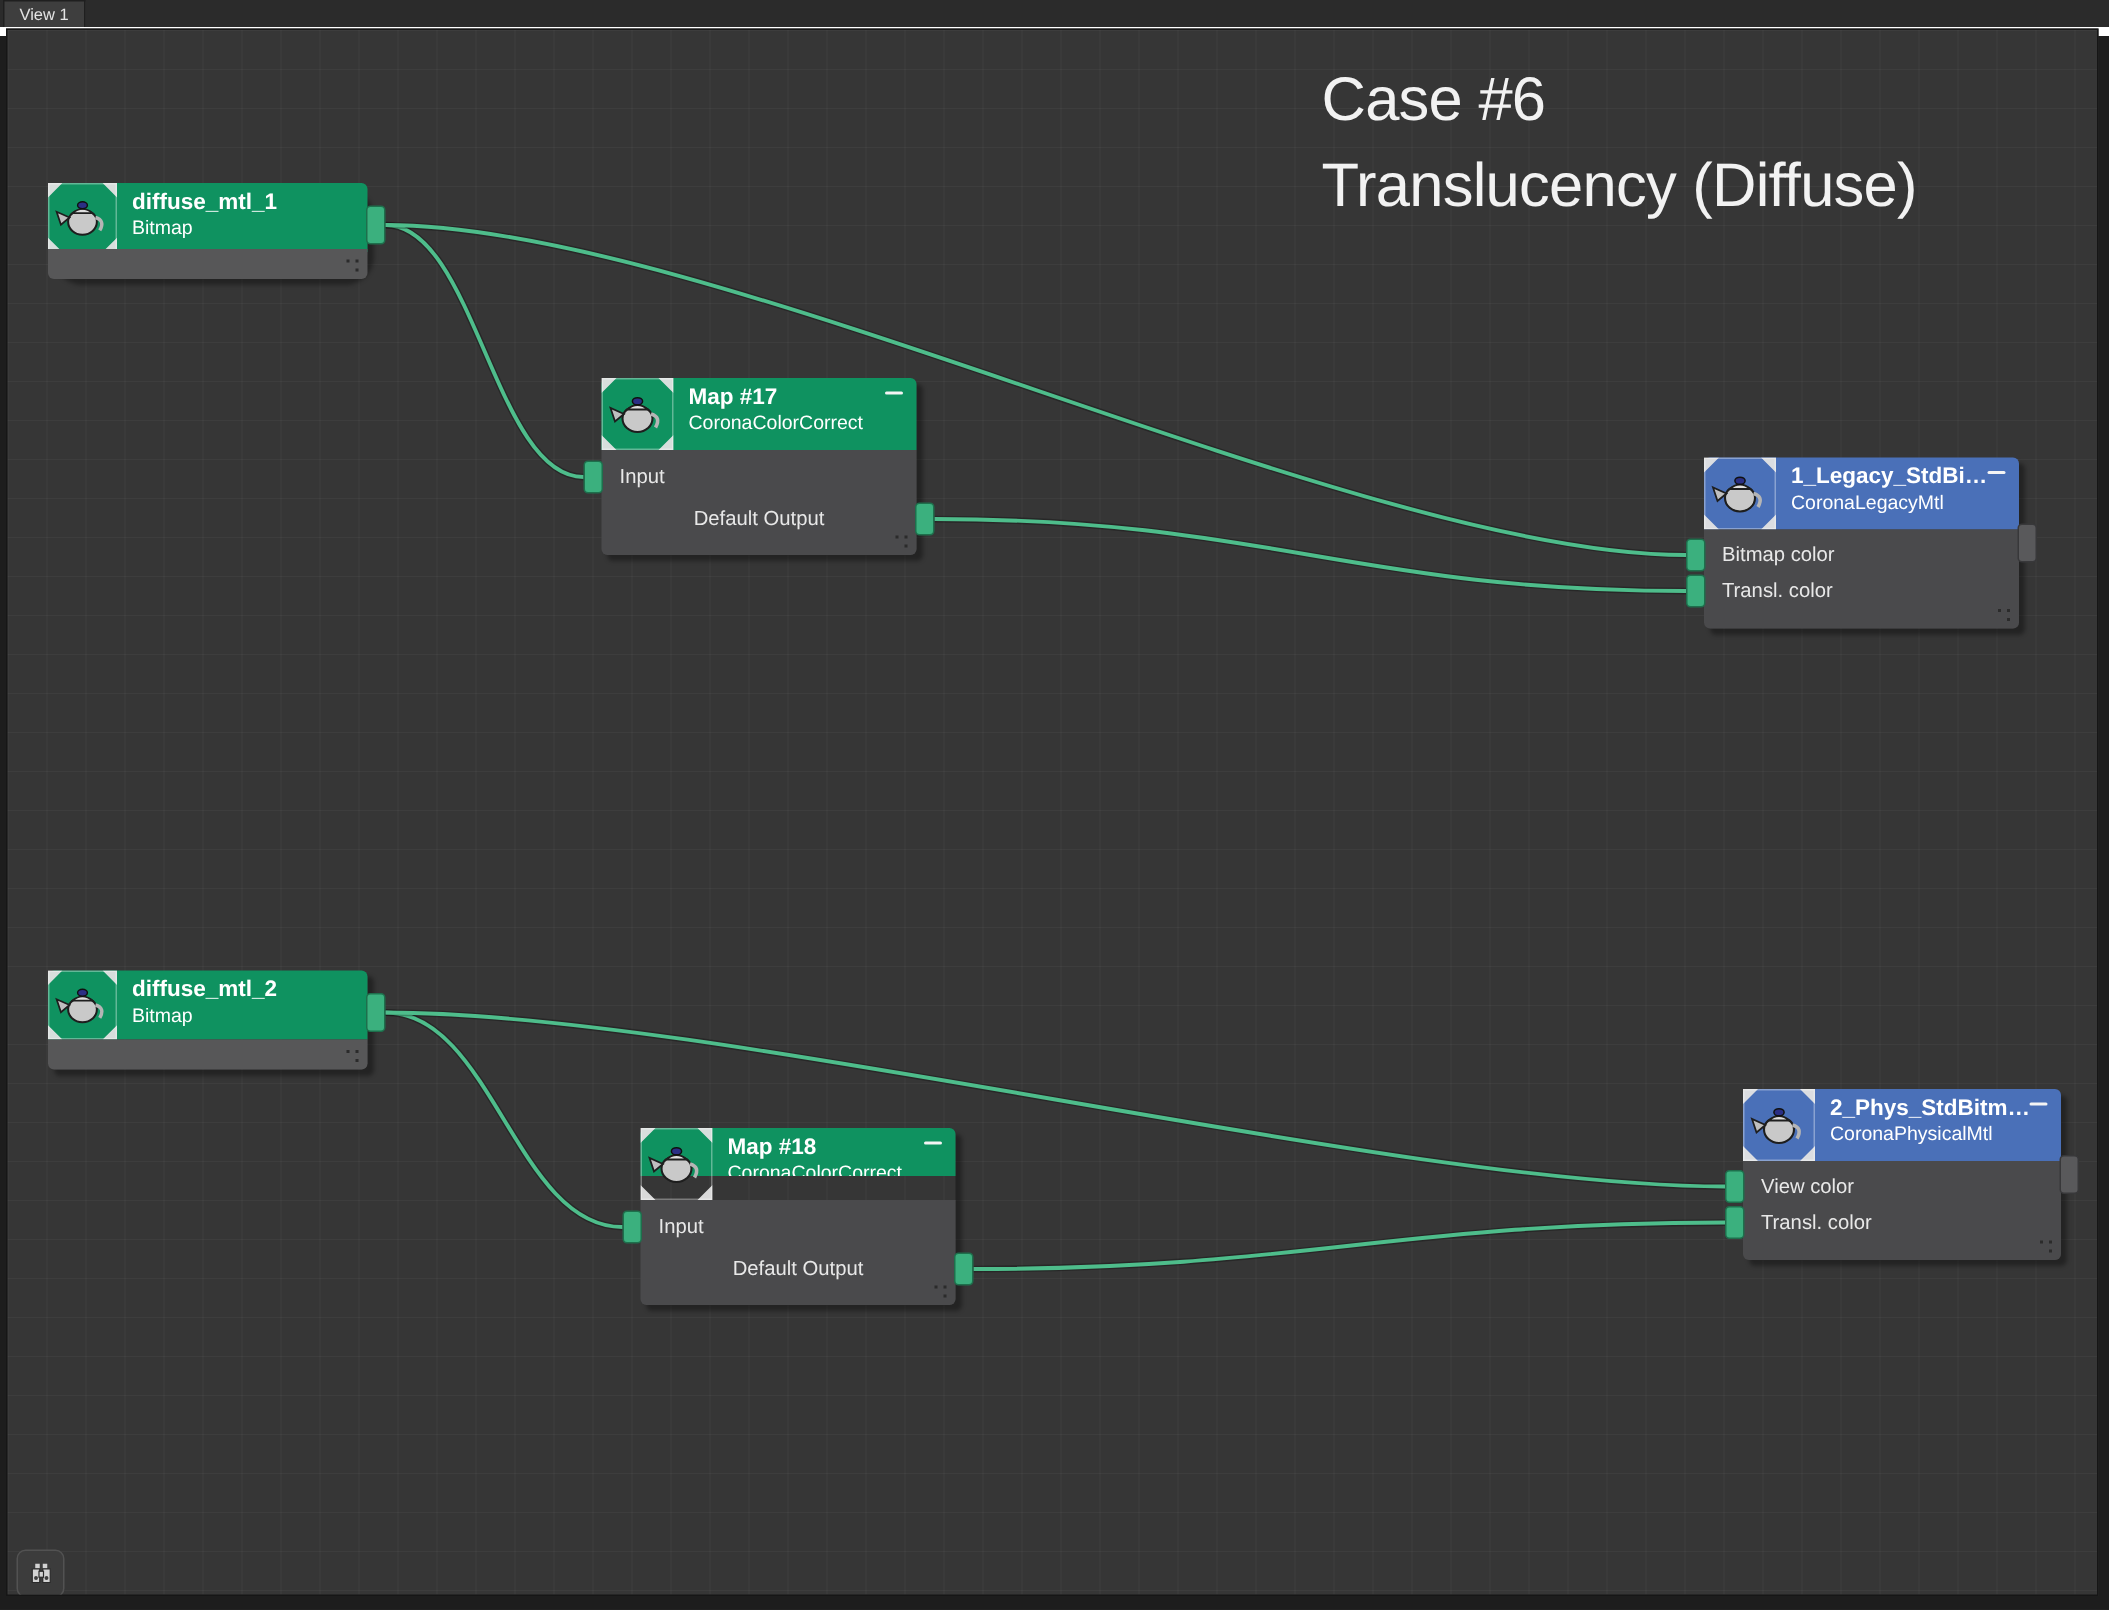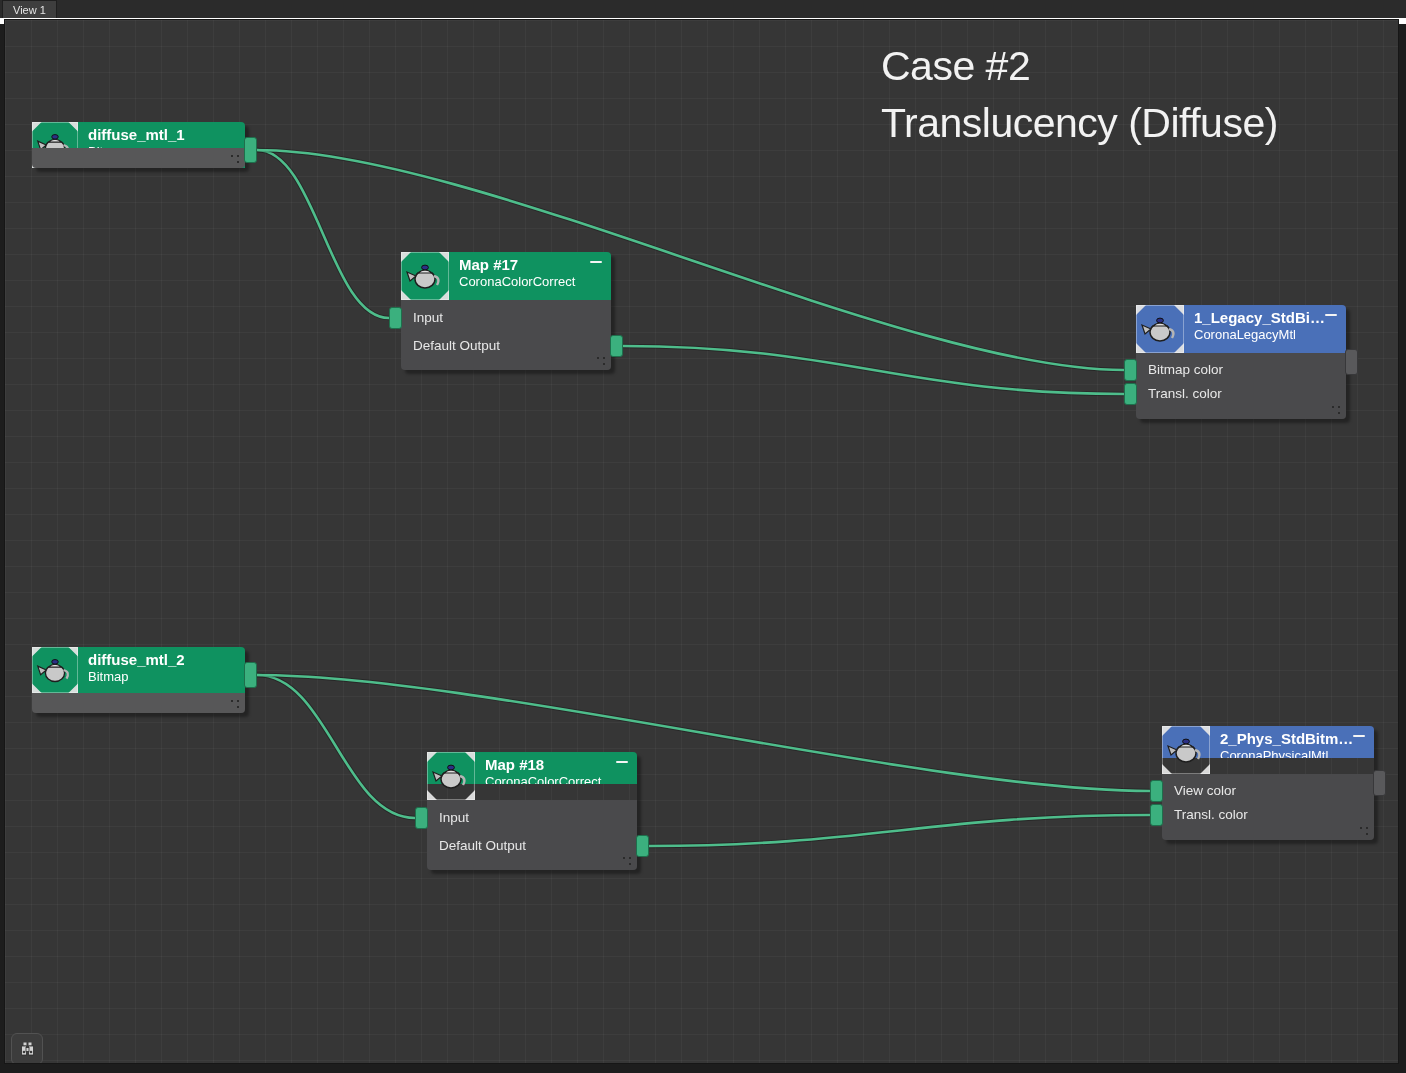--- a/index.html
+++ b/index.html
@@ -33,21 +33,21 @@
   .node.collapsed .hd{border-radius:4px 4px 0 0;}
   .thumb{position:relative;flex:none;display:block;outline:1px solid rgba(255,255,255,0.35);outline-offset:-1px;}
   .thumb svg{display:block;width:100%;height:100%;}
   .tt{flex:1;min-width:0;padding:4px 8px 0 10px;color:#ffffff;overflow:hidden;}
   .t1{font-size:15px;font-weight:600;white-space:nowrap;overflow:hidden;}
   .t2{font-size:13px;margin-top:1px;white-space:nowrap;overflow:hidden;}
   .minus{position:absolute;right:9px;top:9px;width:12px;height:2px;background:#f4f4f4;border-radius:1px;}
   .bd{position:relative;background:var(--node-body-gray,#4a4a4c);border-radius:0 0 4px 4px;}
   .node.expanded .bd{position:absolute;left:0;right:0;bottom:0;}
   .row{position:absolute;left:12px;right:12px;height:21px;line-height:21px;color:#e8e8e8;font-size:13.5px;white-space:nowrap;}
-  .row.right{text-align:left;}
+  .row.right{text-align:center;}
   .ftr{position:absolute;left:0;right:0;bottom:0;height:20px;background:var(--node-footer-gray,#575758);
     border-radius:0 0 4px 4px;}
   .grip{position:absolute;right:5px;bottom:4px;width:9px;height:9px;}
   .grip i{position:absolute;width:2px;height:2px;background:#2b2b2b;}
   .grip i:nth-child(1){left:0;top:0;}
   .grip i:nth-child(2){left:6px;top:0;}
   .grip i:nth-child(3){left:6px;top:6px;}
 
   .sock{position:absolute;border-radius:3px;box-sizing:border-box;}
   .sock.green{background:var(--socket-green,#3bb07e);border:1px solid #1e6f4c;}
@@ -75,21 +75,21 @@
       <path d="M618,326 C838,326 899,374 1119,374" fill="none" stroke="rgba(0,0,0,0.28)" stroke-width="4.5"></path>
       <path d="M618,326 C838,326 899,374 1119,374" fill="none" stroke="#4ebd8b" stroke-width="2.6"></path>
       <path d="M252,655 C323.1,655 338.9,798 410,798" fill="none" stroke="rgba(0,0,0,0.28)" stroke-width="4.5"></path>
       <path d="M252,655 C323.1,655 338.9,798 410,798" fill="none" stroke="#4ebd8b" stroke-width="2.6"></path>
       <path d="M252,655 C472,655 925,771 1145,771" fill="none" stroke="rgba(0,0,0,0.28)" stroke-width="4.5"></path>
       <path d="M252,655 C472,655 925,771 1145,771" fill="none" stroke="#4ebd8b" stroke-width="2.6"></path>
       <path d="M644,826 C864,826 925,795 1145,795" fill="none" stroke="rgba(0,0,0,0.28)" stroke-width="4.5"></path>
       <path d="M644,826 C864,826 925,795 1145,795" fill="none" stroke="#4ebd8b" stroke-width="2.6"></path>
     </svg>
   <div id="nodes-layer">
-      <div class="node collapsed" style="left: 27px; top: 102px; width: 213px; height: 46px;">
+      <div class="node collapsed" style="left: 27px; top: 102px; width: 213px; height: 64px; border-radius: 19px;">
         <div class="hd map" style="height:46px">
           <span class="thumb" style="width:46px;height:46px">
             <svg viewBox="0 0 48 48">
               <path d="M14 27c0-5 4.5-8 10-8s10 3 10 8-4.5 9-10 9-10-4-10-9z" fill="#c9c9c9" stroke="#1e1e1e" stroke-width="1.4"></path>
               <path d="M15 24 L6 20 L9 29 Z" fill="#bfbfbf" stroke="#1e1e1e" stroke-width="1.2"></path>
               <path d="M33 24 q7 2 3 9" fill="none" stroke="#b5b5b5" stroke-width="2.4"></path>
               <path d="M17 21 q7 -6 14 0 z" fill="#dedede" stroke="#1e1e1e" stroke-width="1.2"></path>
               <ellipse cx="24" cy="15.5" rx="3.4" ry="2.4" fill="#2b2f85" stroke="#101010" stroke-width="1"></ellipse>
               <path d="M0 0 L10 0 L0 10 Z M48 0 L38 0 L48 10 Z M0 48 L0 38 L10 48 Z M48 48 L48 38 L38 48 Z" fill="#e3e3e3" opacity="0.95"></path>
             </svg>
@@ -219,21 +219,21 @@
           <span class="grip">
             <i></i>
             <i></i>
             <i></i>
           </span>
         </div>
         <span class="sock green" style="left:-12px;top:55px;width:13px;height:22px"></span>
         <span class="sock green" style="left:209px;top:83px;width:13px;height:22px"></span>
       </div>
       <div class="node expanded" style="left: 1157px; top: 706px; width: 212px; height: 114px;">
-        <div class="hd mtl" style="height:32px">
+        <div class="hd mtl" style="height:48px">
           <span class="thumb" style="width:48px;height:48px">
             <svg viewBox="0 0 48 48">
               <path d="M14 27c0-5 4.5-8 10-8s10 3 10 8-4.5 9-10 9-10-4-10-9z" fill="#c9c9c9" stroke="#1e1e1e" stroke-width="1.4"></path>
               <path d="M15 24 L6 20 L9 29 Z" fill="#bfbfbf" stroke="#1e1e1e" stroke-width="1.2"></path>
               <path d="M33 24 q7 2 3 9" fill="none" stroke="#b5b5b5" stroke-width="2.4"></path>
               <path d="M17 21 q7 -6 14 0 z" fill="#dedede" stroke="#1e1e1e" stroke-width="1.2"></path>
               <ellipse cx="24" cy="15.5" rx="3.4" ry="2.4" fill="#2b2f85" stroke="#101010" stroke-width="1"></ellipse>
               <path d="M0 0 L10 0 L0 10 Z M48 0 L38 0 L48 10 Z M0 48 L0 38 L10 48 Z M48 48 L48 38 L38 48 Z" fill="#e3e3e3" opacity="0.95"></path>
             </svg>
           </span>
@@ -252,21 +252,21 @@
             <i></i>
           </span>
         </div>
         <span class="sock green" style="left:-12px;top:54px;width:13px;height:22px"></span>
         <span class="sock green" style="left:-12px;top:78px;width:13px;height:22px"></span>
         <span class="sock gray" style="left:211px;top:44px;width:13px;height:26px"></span>
       </div>
     </div>
 
   <div class="annotation">
-    <div>Case #2</div>
+    <div>Case #6</div>
     <div>Translucency (Diffuse)</div>
   </div>
 
   <div class="navbtn">
     <svg width="17" height="16" viewBox="0 0 17 16">
       <path d="M4.5 1.5 h3 v3 h-3z M9.5 1.5 h3 v3 h-3z" fill="#d2d2d2"></path>
       <path d="M2.5 5 h5 v9 h-5z" fill="#d2d2d2" stroke="#2a2a2a" stroke-width="0.8"></path>
       <path d="M9.5 5 h5 v9 h-5z" fill="#d2d2d2" stroke="#2a2a2a" stroke-width="0.8"></path>
       <rect x="7" y="6.5" width="3" height="4" fill="#d2d2d2" stroke="#2a2a2a" stroke-width="0.8"></rect>
       <circle cx="5" cy="11" r="1.3" fill="#3c3c3c"></circle>

